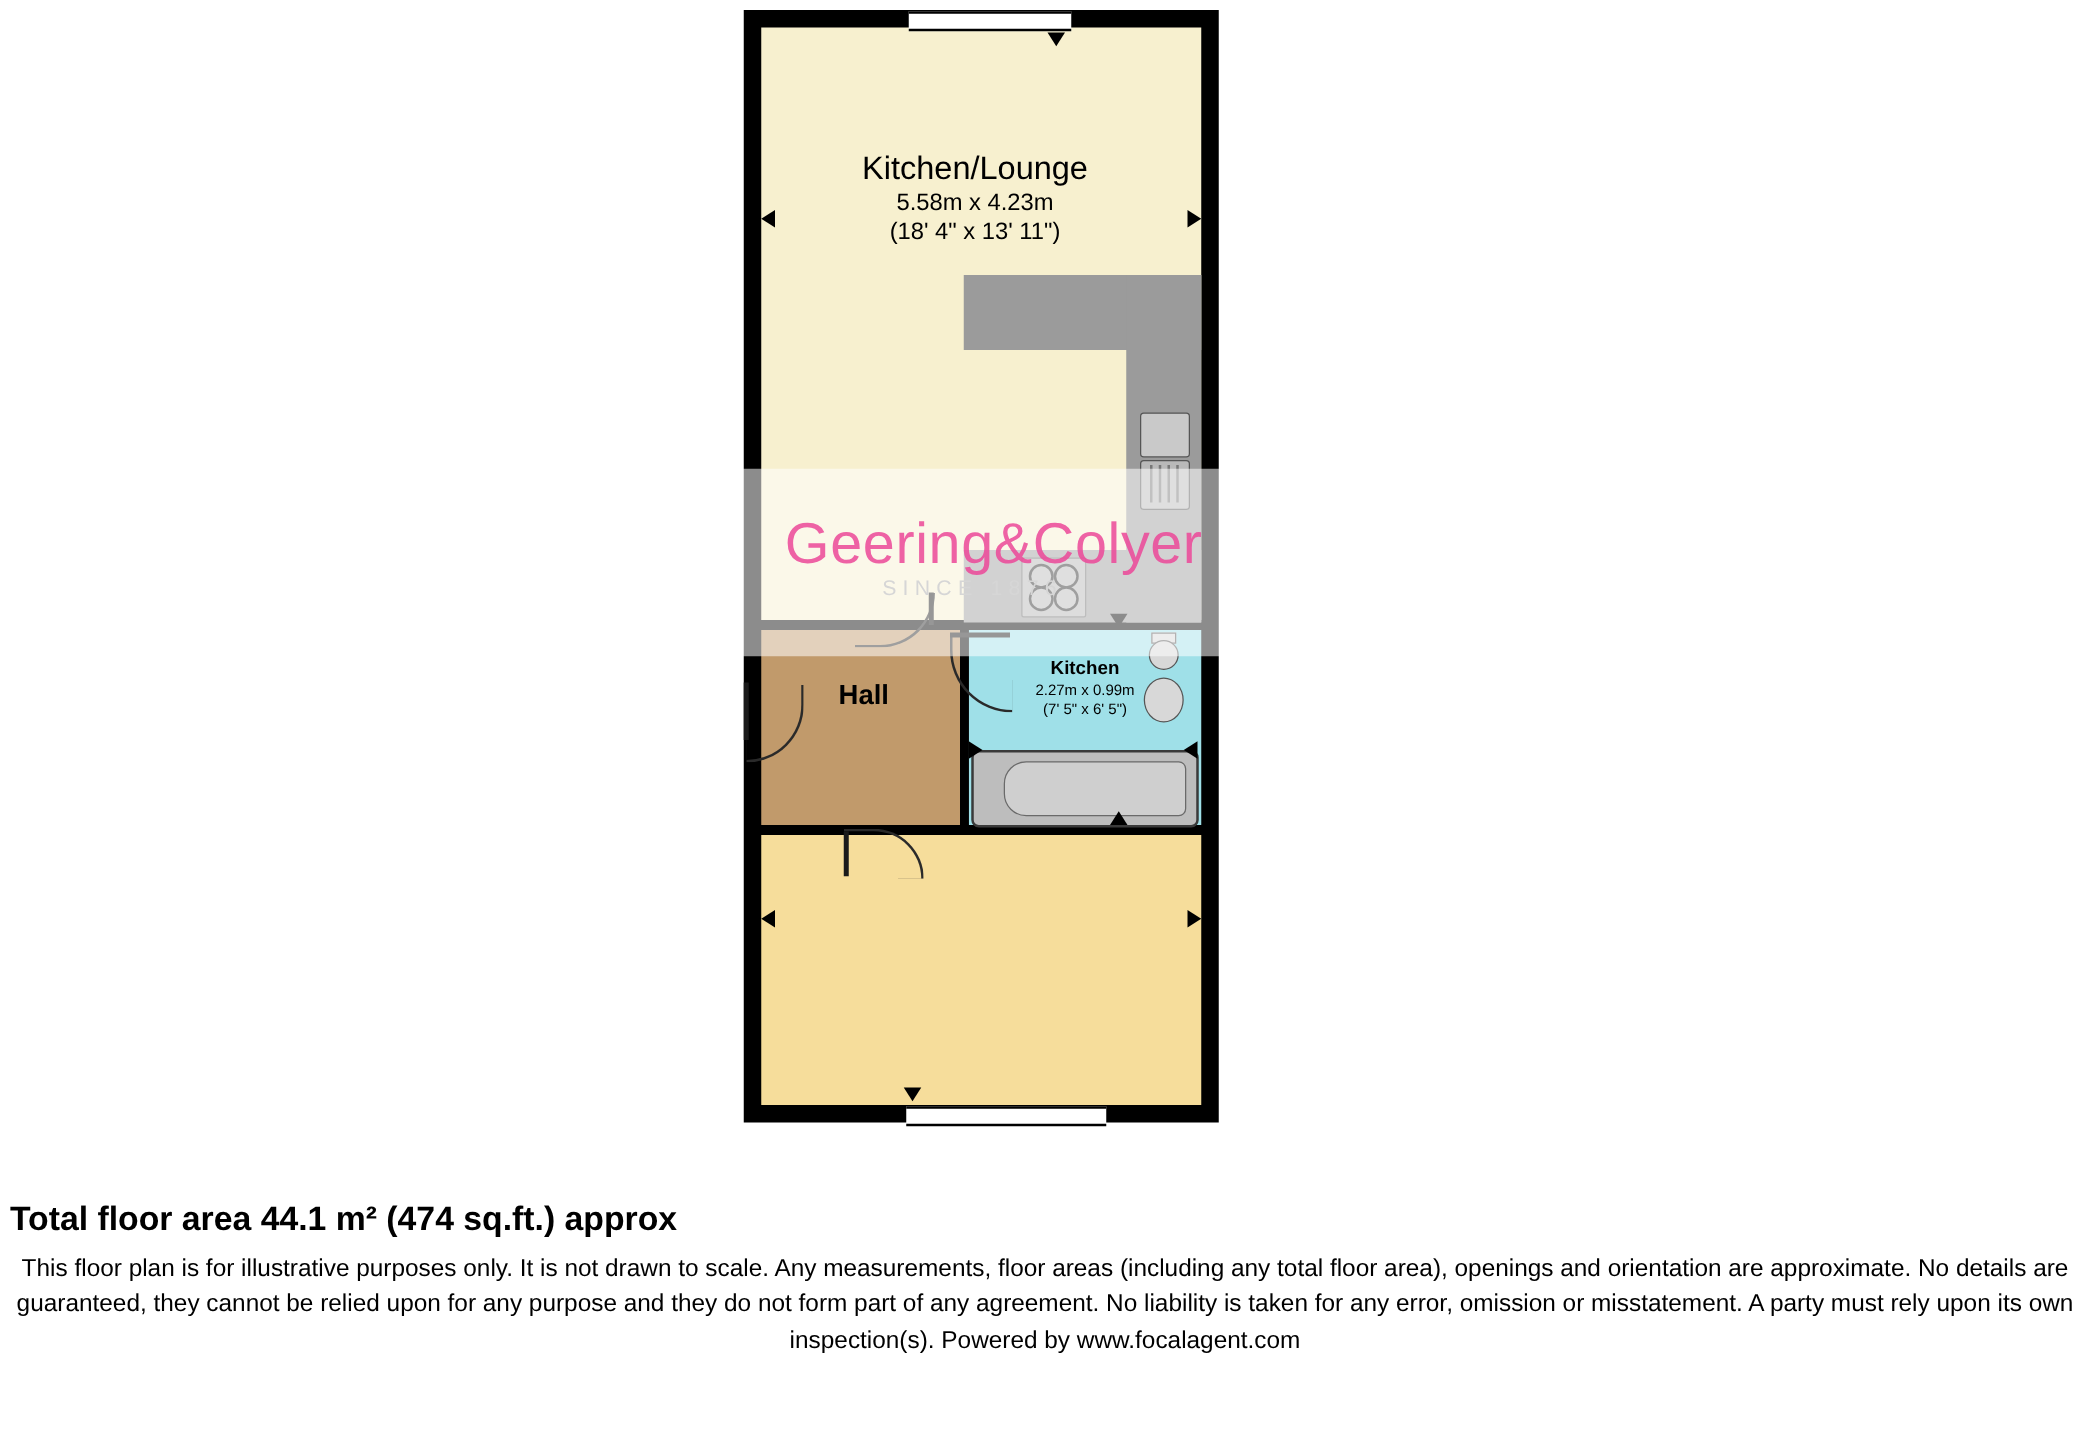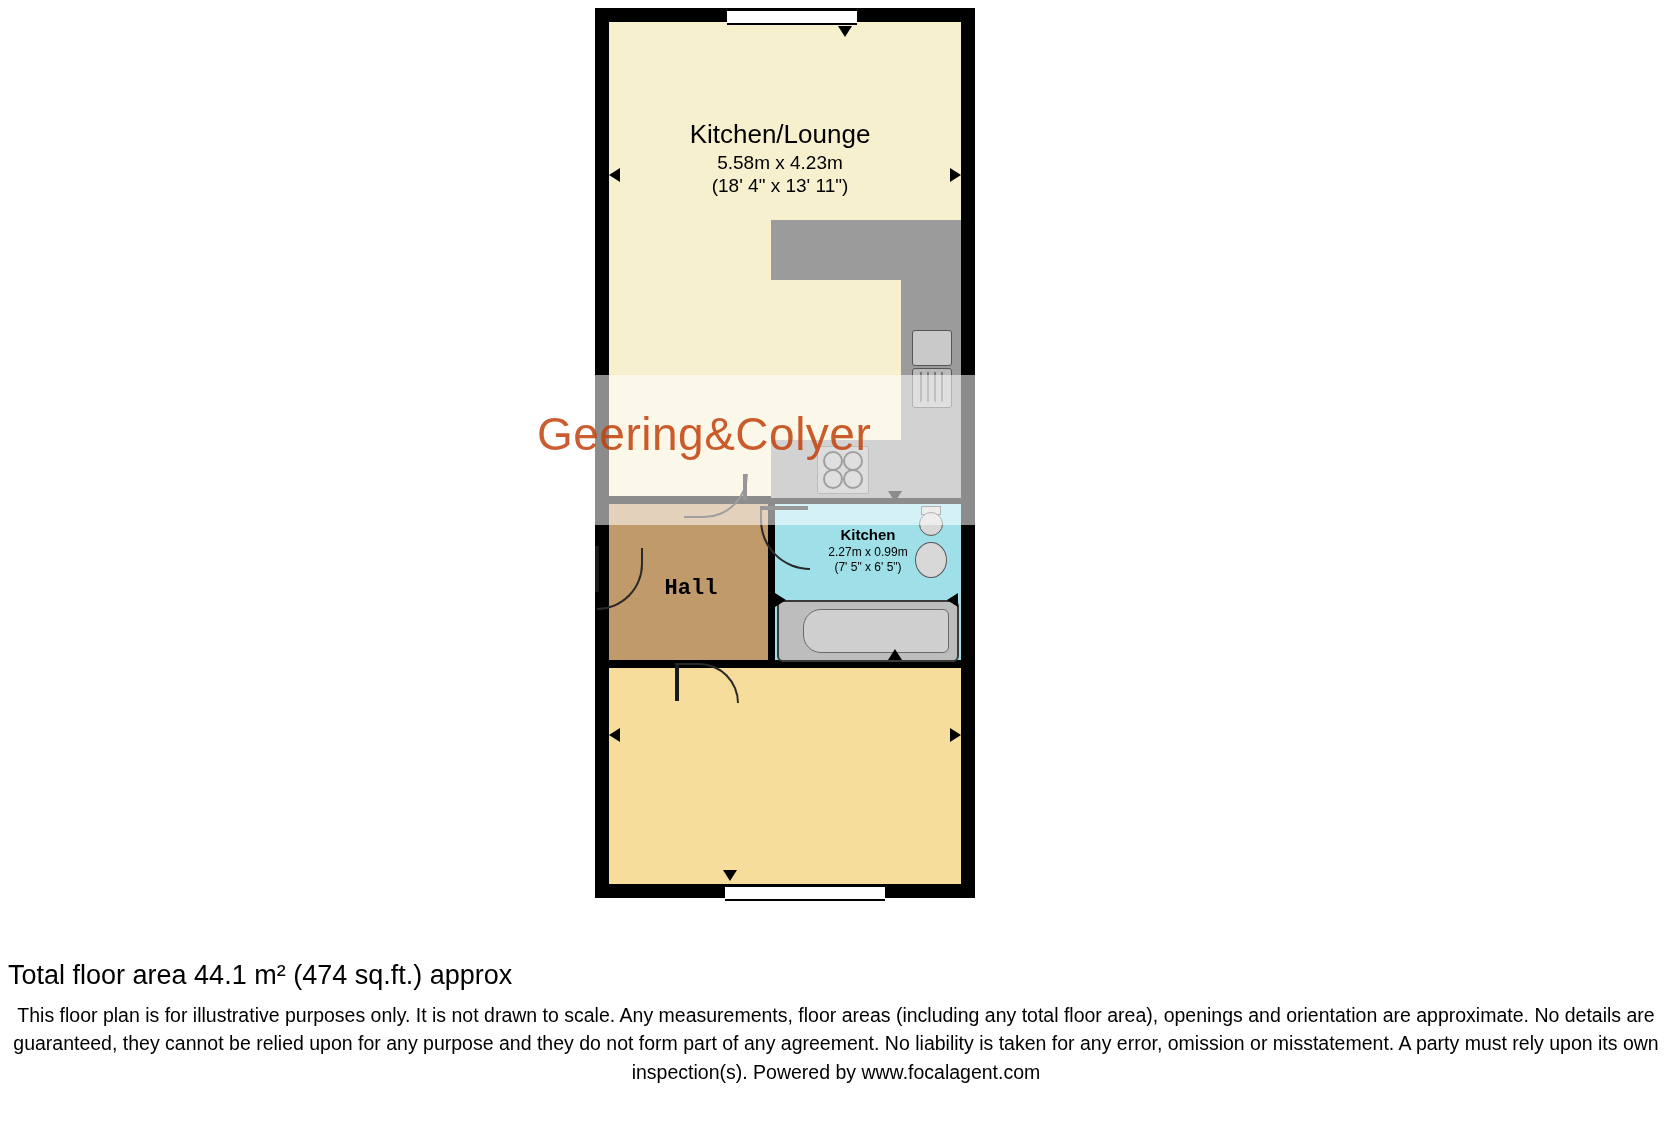--- a/index.html
+++ b/index.html
@@ -350,46 +350,47 @@
     font-size: 12px;
   }
   .label-hall .name {
     font-size: 22px;
     font-weight: 700;
   }
 
   .label-kitchen { left: 40px; top: 110px; width: 290px; }
   .label-bedroom { left: 40px; top: 740px; width: 290px; }
   .label-bathroom { left: 185px; top: 518px; width: 176px; }
-  .label-hall { left: 30px; top: 567px; width: 132px; font-family: Liberation Mono, monospace; }
+  .label-hall { left: 30px; top: 534px; width: 132px; }
 
   
   .watermark {
     position: absolute;
     left: 533px;
     top: 375px;
     width: 490px;
     height: 150px;
     pointer-events: none;
   }
   .watermark .wm-band {
     position: absolute;
     left: 0;
     top: 0;
     width: 490px;
     height: 150px;
     background: rgba(255,255,255,0.55);
   }
   .watermark .wm-text {
     position: absolute;
-    left: 4px;
+    left: 17px;
     top: 32px;
     width: 490px;
+    text-align: center;
     font-size: 46px;
-    color: #c2410c;
+    color: #ec4899;
     opacity: 0.85;
     letter-spacing: 0.5px;
   }
   .watermark .wm-sub {
     position: absolute;
     left: 0;
     top: 86px;
     width: 490px;
     text-align: center;
     font-size: 17px;
@@ -403,20 +404,21 @@
     left: 0;
     top: 960px;
     width: 1672px;
     padding: 0 8px;
     box-sizing: border-box;
   }
   .total-area {
     font-size: 27px;
     margin: 0 0 10px 0;
     text-align: left;
+    font-weight: bold;
   }
   .disclaimer {
     font-size: 19.5px;
     line-height: 1.45;
     text-align: center;
     margin: 0;
   }
 </style>
 </head>
 <body>
@@ -501,19 +503,20 @@
       <div class="dims">2.27m x 0.99m</div>
       <div class="dims">(7' 5" x 6' 5")</div>
     </div>
 
 
   </div>
 
   <div class="watermark">
     <div class="wm-band"></div>
     <div class="wm-text">Geering&amp;Colyer</div>
+    <div class="wm-sub">SINCE 1876</div>
   </div>
 </div>
 
 <div id="footer">
   <p class="total-area">Total floor area 44.1 m² (474 sq.ft.) approx</p>
   <p class="disclaimer">This floor plan is for illustrative purposes only. It is not drawn to scale. Any measurements, floor areas (including any total floor area), openings and orientation are approximate. No details are guaranteed, they cannot be relied upon for any purpose and they do not form part of any agreement. No liability is taken for any error, omission or misstatement. A party must rely upon its own inspection(s). Powered by www.focalagent.com</p>
 </div>
 
 </body></html>

